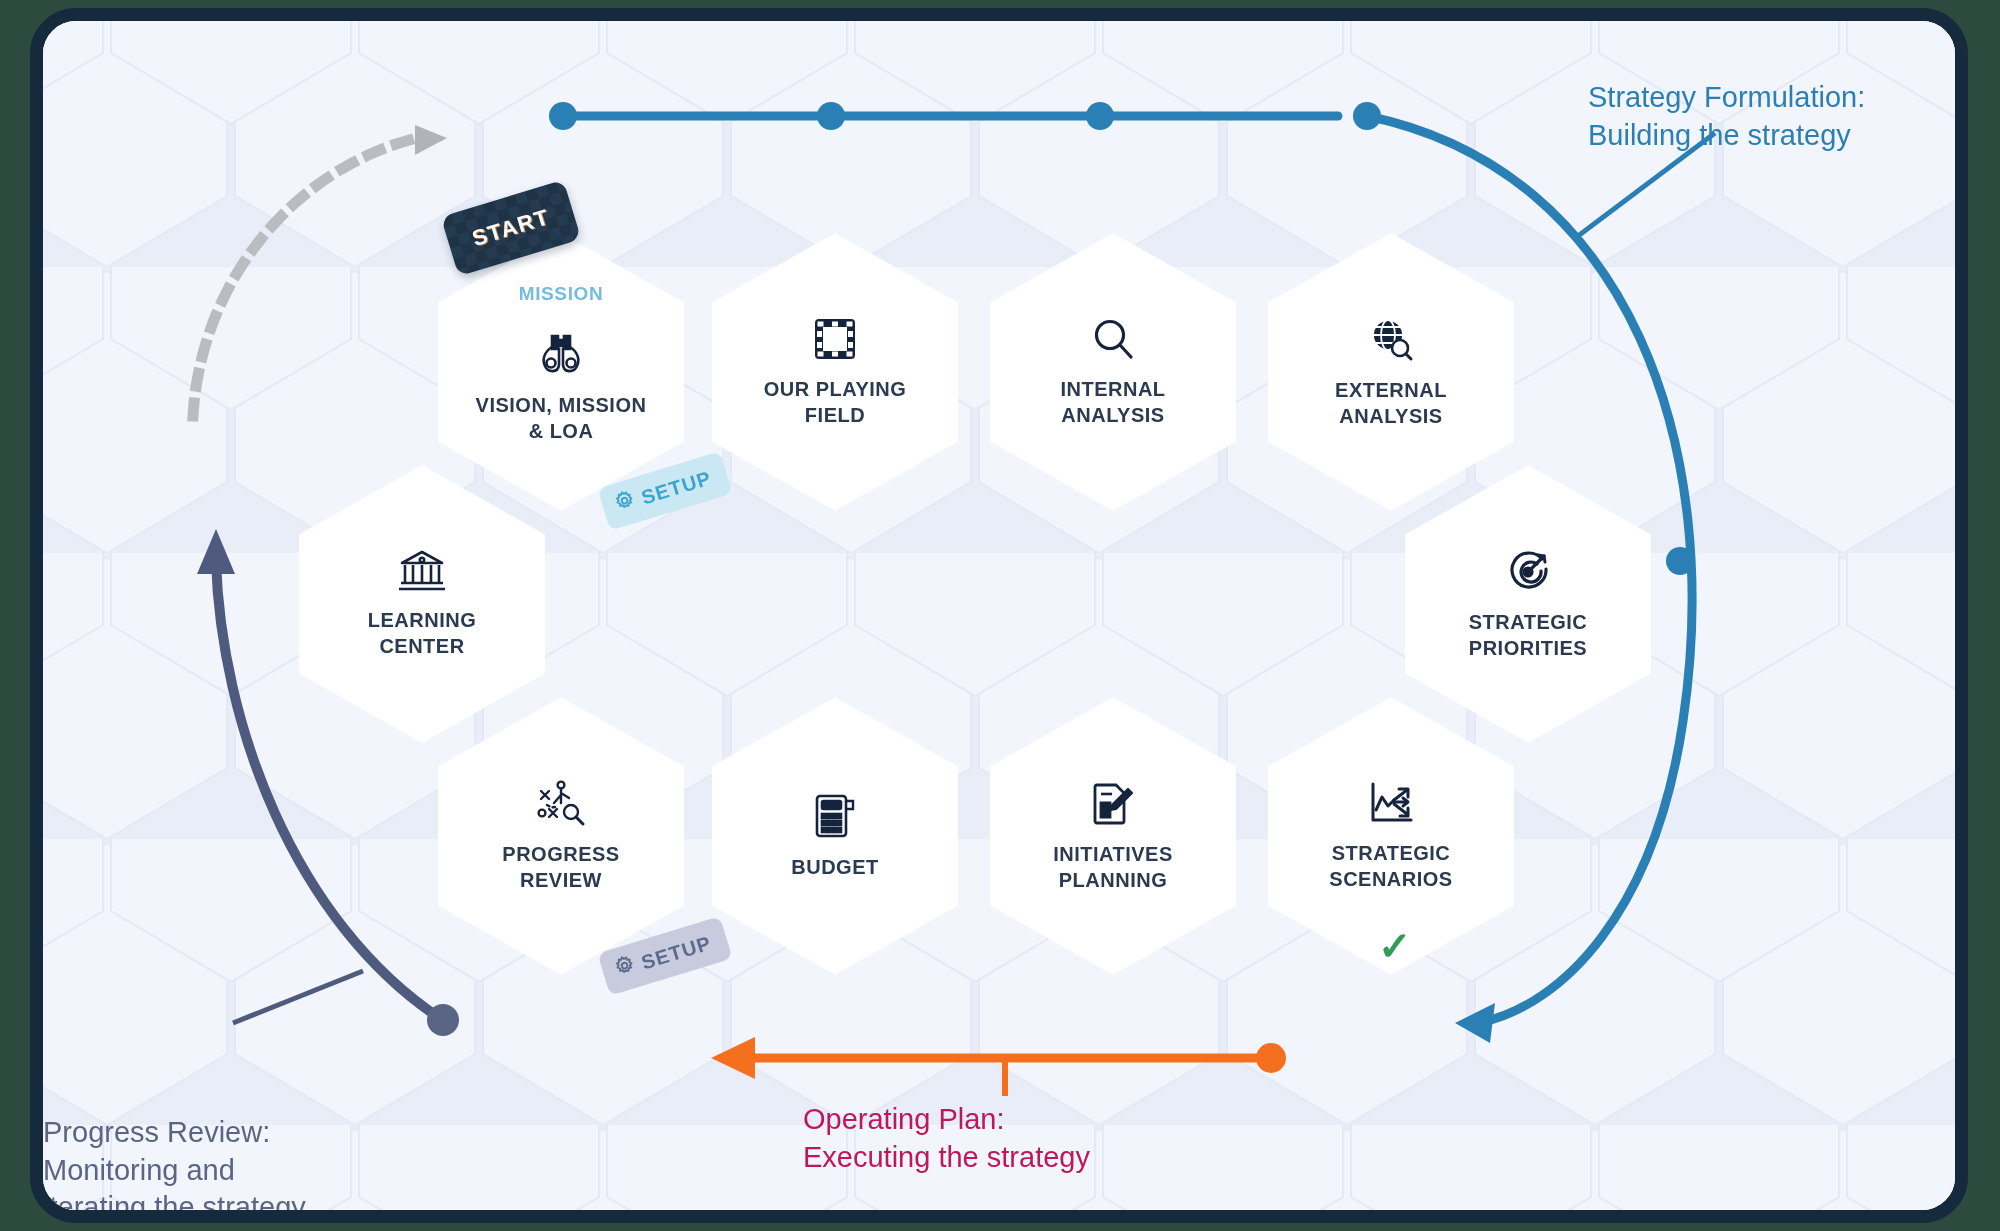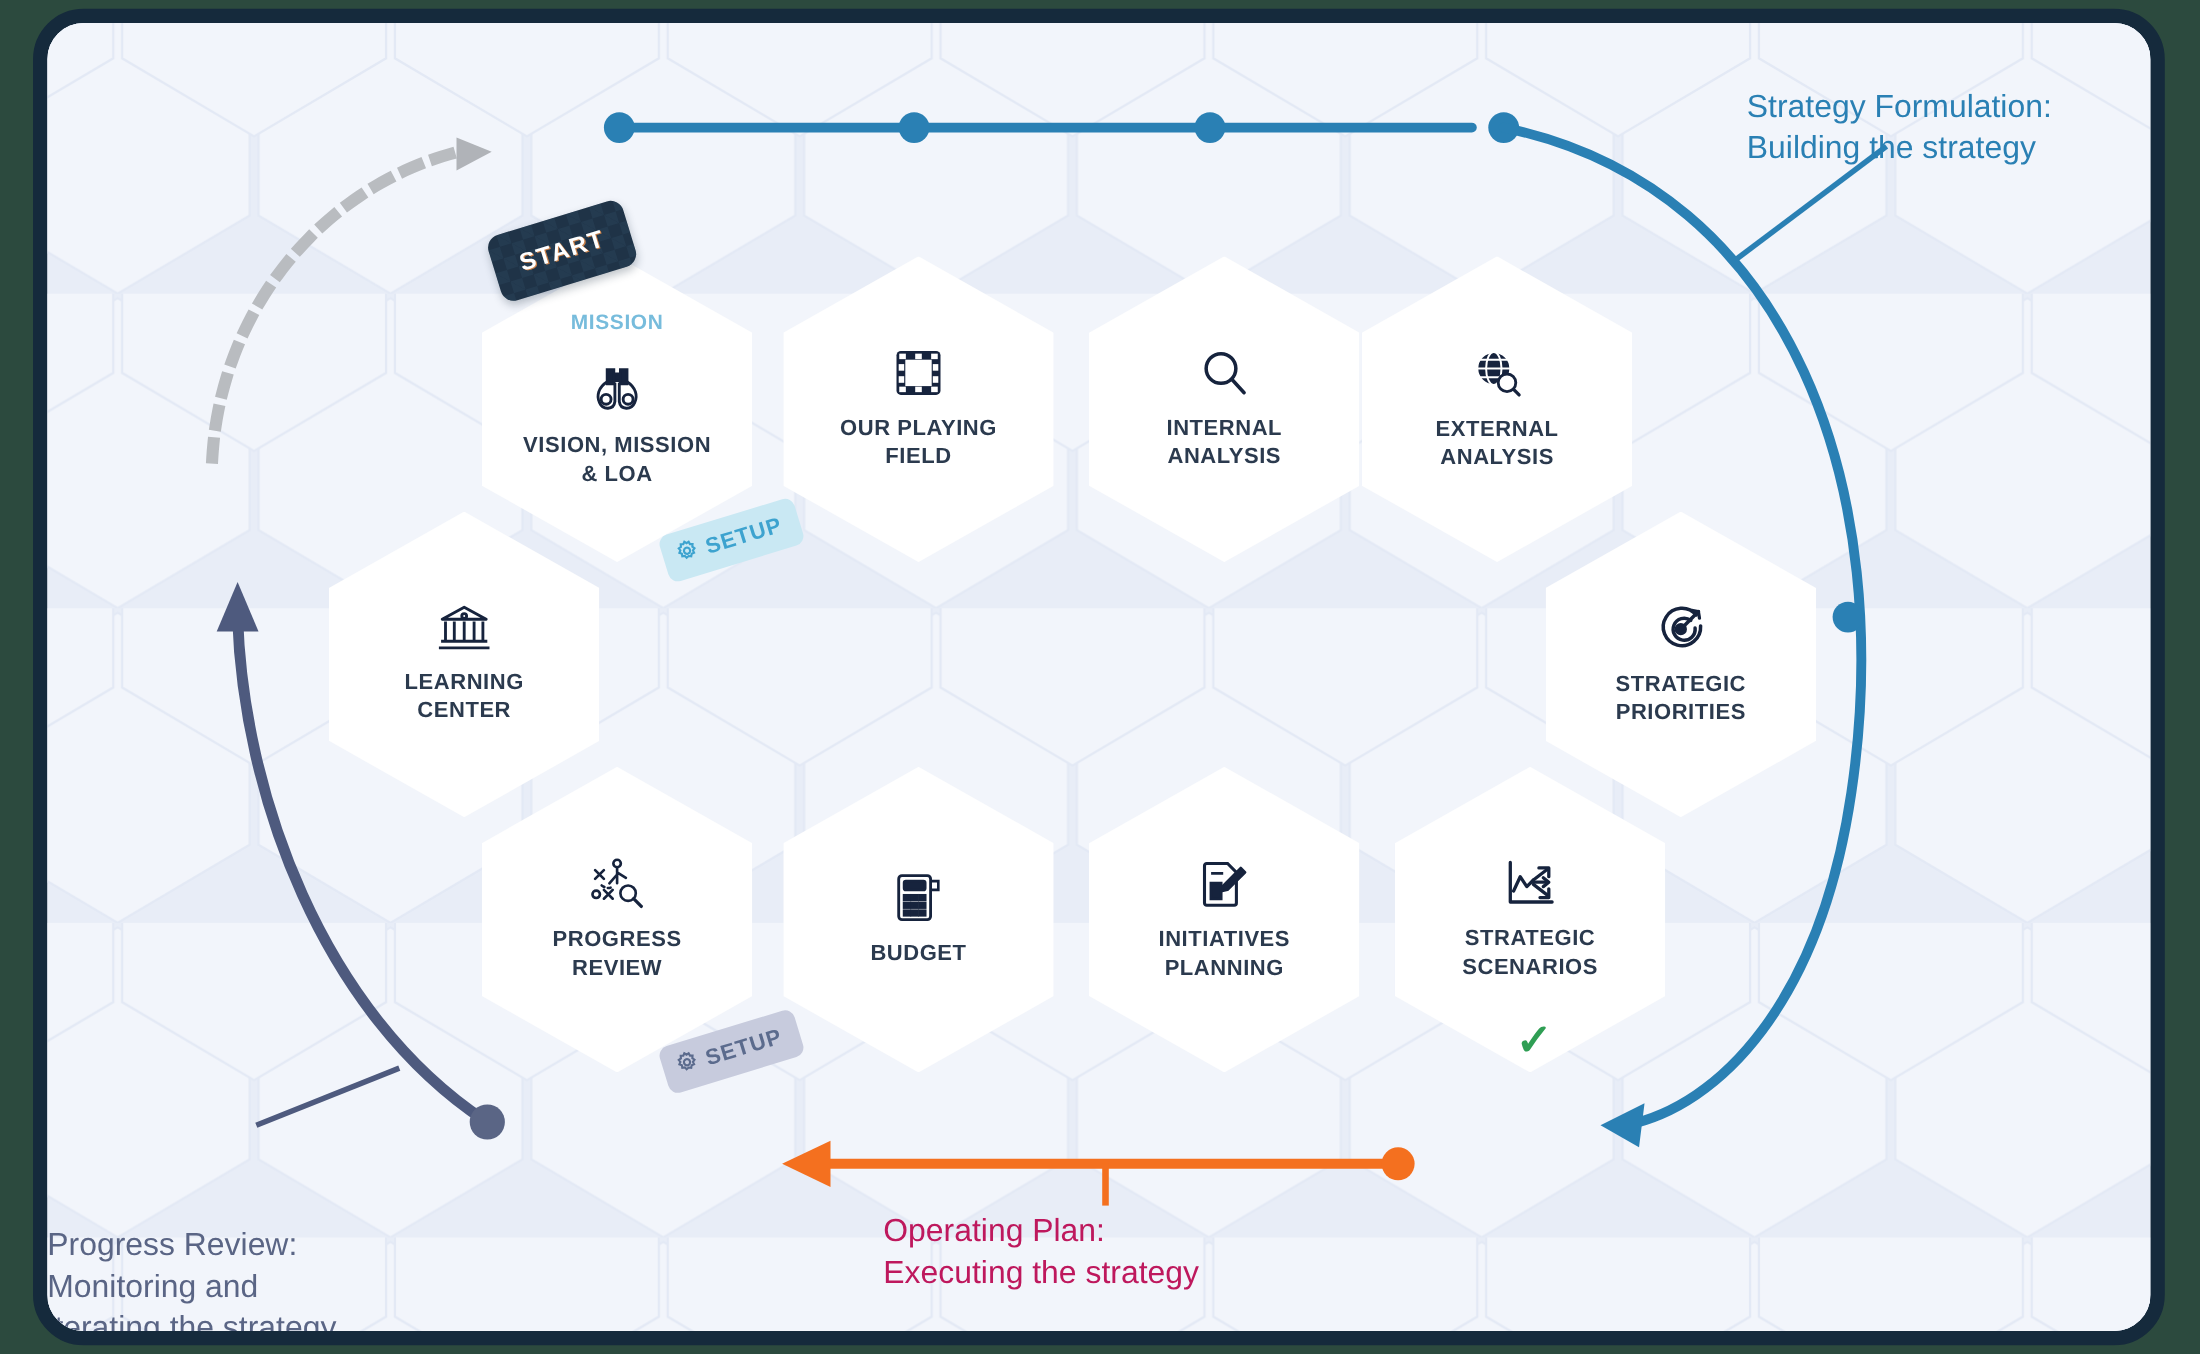--- a/index.html
+++ b/index.html
@@ -199,21 +199,21 @@
             <svg width="46" height="46" viewBox="0 0 46 46" fill="none" stroke="#16233d" stroke-width="3.2" stroke-linecap="round">
               <circle cx="20" cy="19" r="13.5"></circle>
                 <path d="M30 29 L41 41"></path>
             </svg>
           </div>
           <div class="ttl">INTERNAL
 ANALYSIS</div>
         </div>
       </div>
 
-      <div class="hex" style="left:1195px;top:212px;">
+      <div class="hex" style="left:1225px;top:212px;">
         <div class="edge edge-blue"></div>
         <div class="shape"></div>
         <div class="inner">
           <div class="ico">
             <svg width="48" height="48" viewBox="0 0 48 48" fill="none" stroke="#16233d" stroke-width="2.6">
               <circle cx="21" cy="20" r="15" fill="#16233d" stroke="none"></circle>
               <circle cx="21" cy="20" r="15" stroke="#fff" stroke-width="1.8" fill="none"></circle>
               <ellipse cx="21" cy="20" rx="7" ry="15" stroke="#fff" stroke-width="1.8" fill="none"></ellipse>
               <path d="M6 20 H36 M8.5 12 H33.5 M8.5 28 H33.5" stroke="#fff" stroke-width="1.8"></path>
               <circle cx="33" cy="33" r="8" fill="#fff" stroke="#16233d" stroke-width="2.6"></circle>

